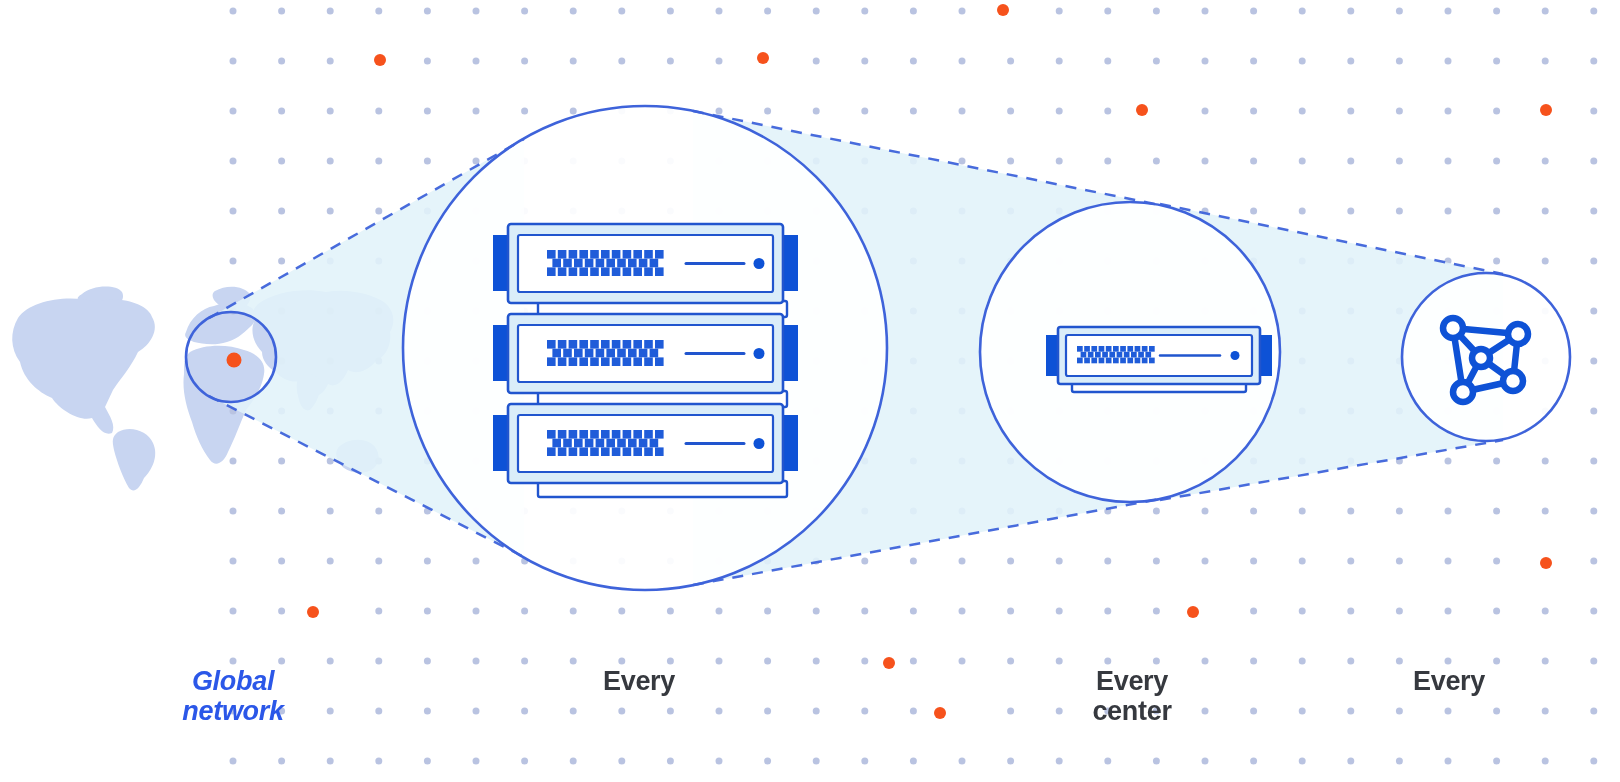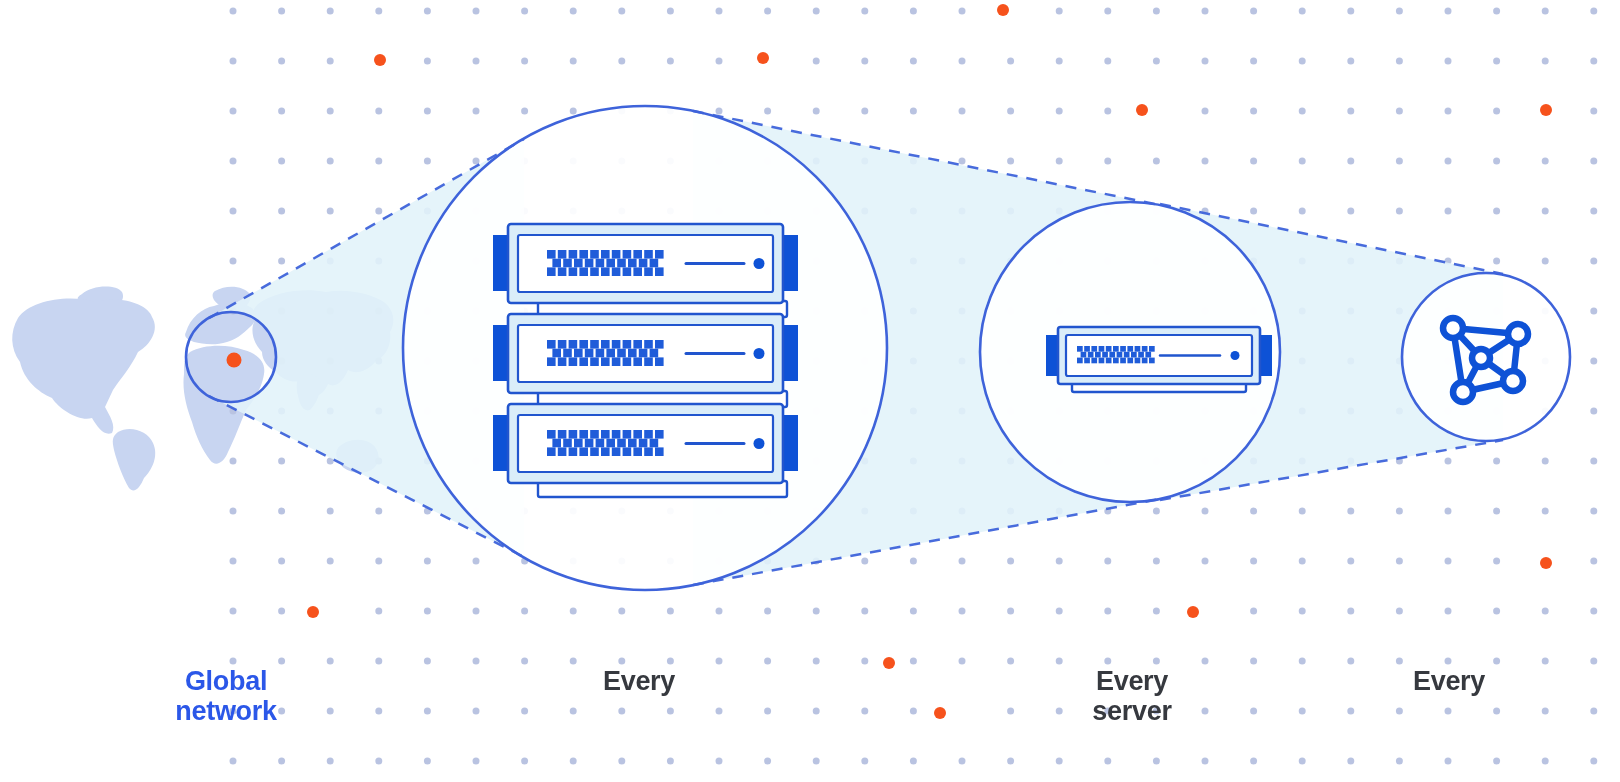--- a/index.html
+++ b/index.html
@@ -746,26 +746,26 @@
     <line class="net-edge" x1="1481" y1="358" x2="1463" y2="392"></line>
     <line class="net-edge" x1="1481" y1="358" x2="1513" y2="381"></line>
     <circle class="net-node" cx="1453" cy="328" r="10"></circle>
     <circle class="net-node" cx="1518" cy="334" r="10"></circle>
     <circle class="net-node" cx="1463" cy="392" r="10"></circle>
     <circle class="net-node" cx="1513" cy="381" r="10"></circle>
     <circle class="net-node" cx="1481" cy="358" r="9"></circle>
   </g>
 </svg>
 
-<div class="stage-label blue" style="left:96px;">
+<div class="stage-label blue" style="left:103px;font-style:italic;">
   <span class="l1">Global</span>
   <span class="l2">network</span>
 </div>
 <div class="stage-label" style="left:509px;">
   <span class="l1">Every</span>
 </div>
 <div class="stage-label" style="left:1002px;">
   <span class="l1">Every</span>
-  <span class="l2">server</span>
+  <span class="l2">center</span>
 </div>
 <div class="stage-label" style="left:1319px;">
   <span class="l1">Every</span>
 </div>
 
 </body></html>

